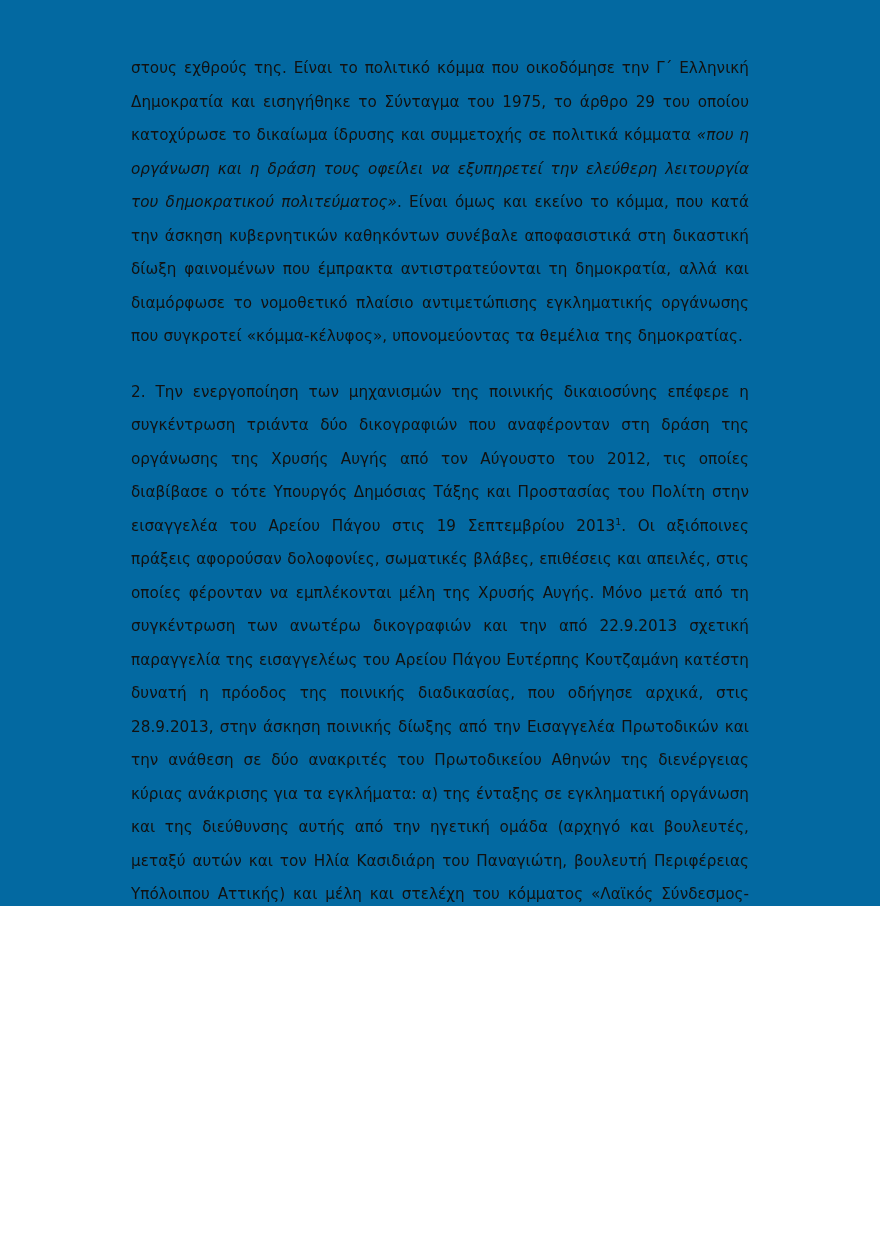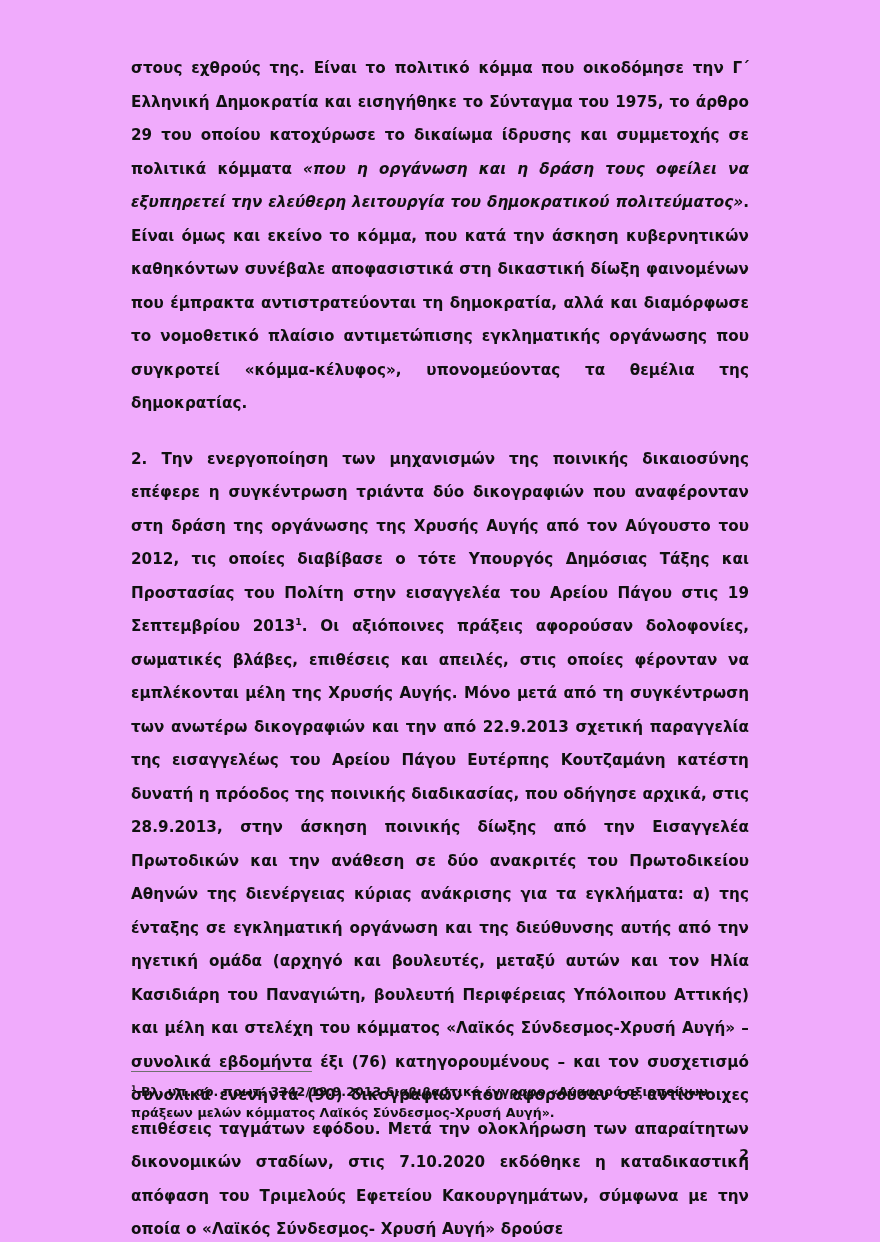--- a/index.html
+++ b/index.html
@@ -7,25 +7,24 @@
     margin: 0;
     padding: 0;
     background: #ffffff;
   }
   body {
     font-family: "DejaVu Sans", "Liberation Sans", sans-serif;
   }
   .page {
     position: relative;
     width: 880px;
-    height: 1242px;
-    background: #f0abfc;
+    height: 906px;
+    background: #0369a1;
     box-sizing: border-box;
     overflow: hidden;
-    font-weight: bold;
   }
   .content {
     position: absolute;
     left: 131px;
     top: 52px;
     width: 618px;
   }
   .para {
     margin: 0 0 22px 0;
     font-size: 15.2px;

